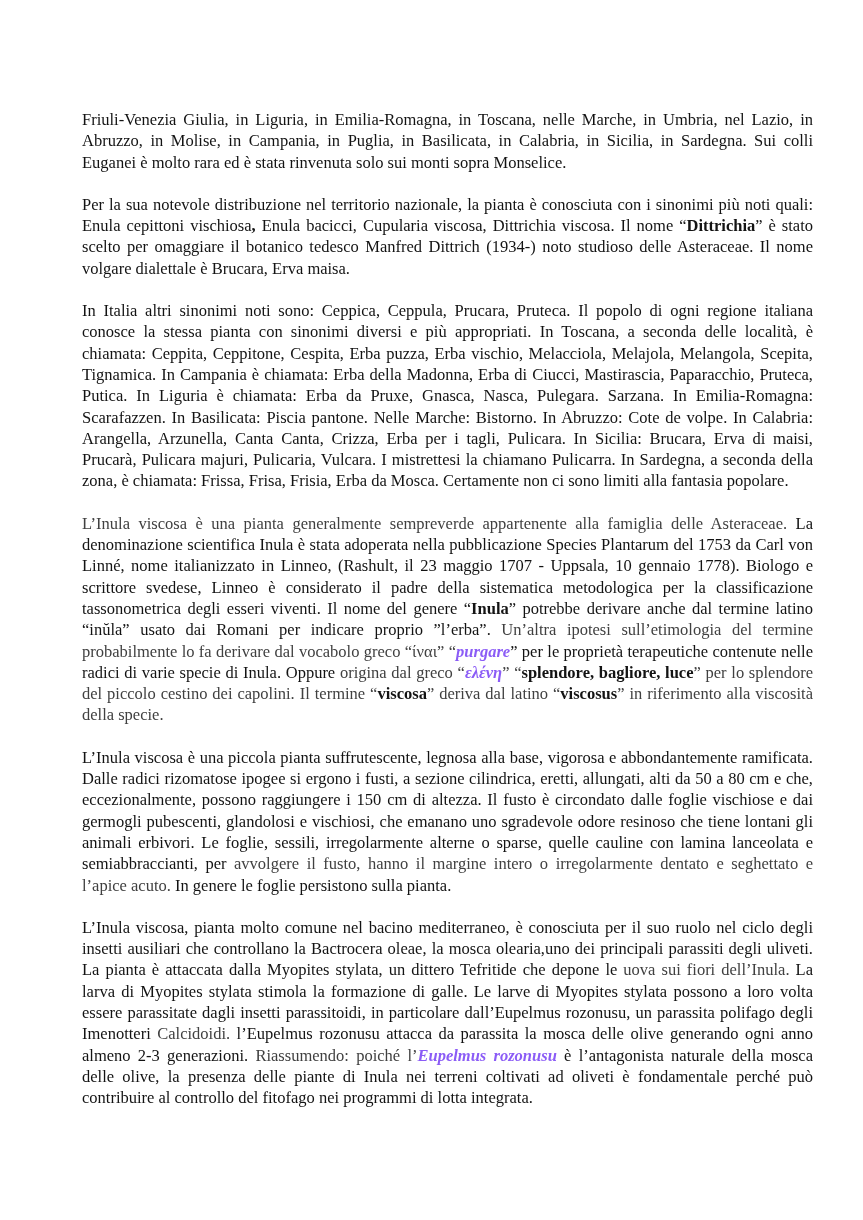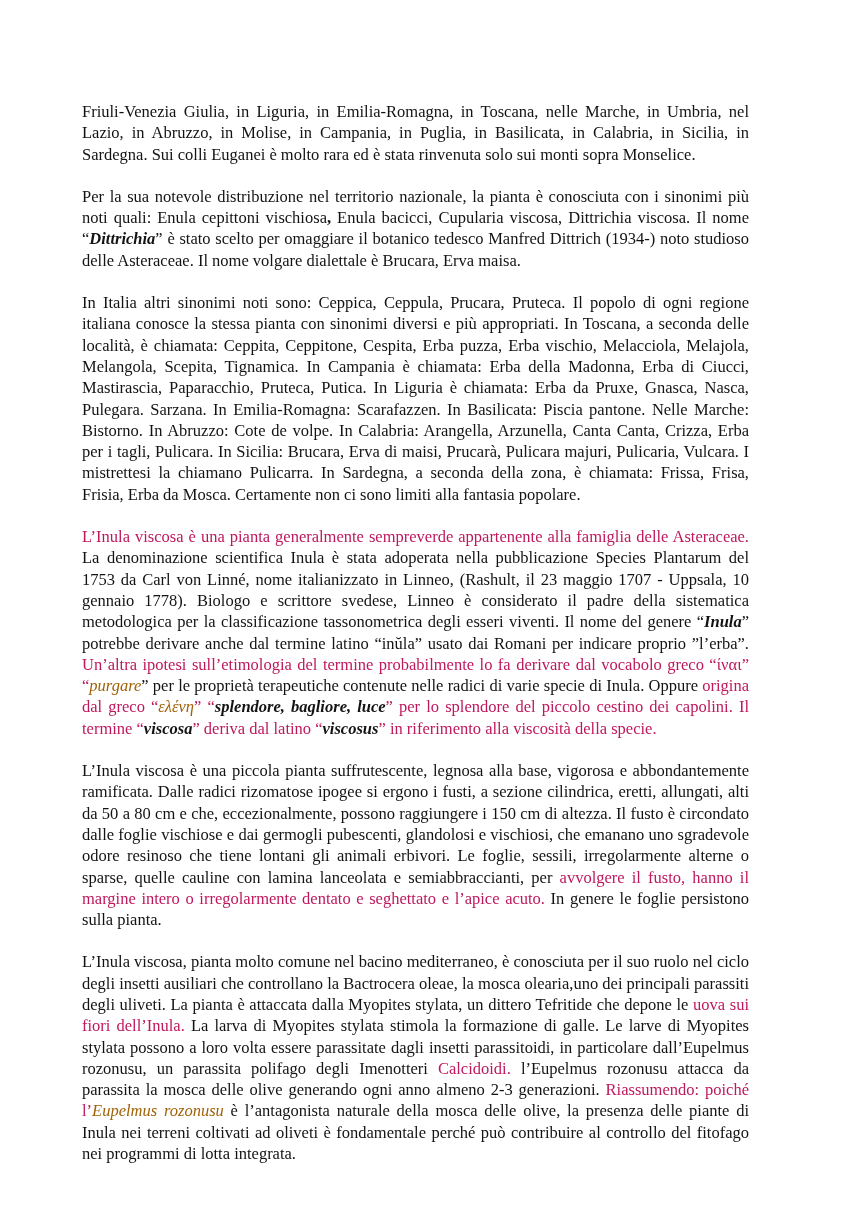--- a/index.html
+++ b/index.html
@@ -4,44 +4,44 @@
 <style>
   html, body {
     margin: 0;
     padding: 0;
     background: #ffffff;
   }
   .page {
     position: relative;
     width: 863px;
     height: 1208px;
-    margin: 4px auto;
+    margin: 12px auto;
     background: #ffffff;
     box-sizing: border-box;
-    padding: 97px 114px 40px 82px;
+    padding: 97px 50px 40px 82px;
     overflow: hidden;
   }
   .doc {
     font-family: "Liberation Serif", "DejaVu Serif", serif;
     font-size: 16.5px;
     line-height: 21.3px;
     color: #131313;
     text-align: justify;
   }
   .doc p.para {
     margin: 0 0 21px 0;
     padding: 0;
   }
   
   .run-n  { font-style: normal;  font-weight: normal; }
   .run-i  {  font-weight: normal; }
   .run-b  { font-style: normal;  font-weight: bold; }
-  .run-bi { font-style: italic;  font-weight: bold; }
-  .run-l  { font-style: normal;  font-weight: normal; color: #be185d; }
-  .run-li { font-style: italic;  font-weight: normal; color: #a16207; }
+  .run-bi {  font-weight: bold; }
+  .run-l  { font-style: normal;  font-weight: normal; color: #404040; }
+  .run-li { font-style: italic;  font-weight: bold; color: #8b5cf6; }
 </style>
 </head>
 <body>
 
 <div class="page">
   <div class="doc" id="doc-body">
       <p class="para"><span class="run-n">Friuli-Venezia Giulia, in Liguria, in Emilia-Romagna, in Toscana, nelle Marche, in Umbria, nel Lazio, in Abruzzo, in Molise, in Campania, in Puglia, in Basilicata, in Calabria, in Sicilia, in Sardegna.  Sui colli Euganei è molto rara ed è stata rinvenuta solo sui monti sopra Monselice.</span></p>
       <p class="para"><span class="run-n">Per la sua notevole distribuzione nel territorio nazionale, la pianta è conosciuta con i sinonimi più noti quali: Enula cepittoni vischiosa</span><span class="run-b">,</span><span class="run-n"> Enula bacicci, Cupularia viscosa, Dittrichia viscosa. Il nome “</span><span class="run-bi">Dittrichia</span><span class="run-n">” è stato scelto per omaggiare il botanico tedesco Manfred Dittrich (1934-) noto studioso delle Asteraceae. Il nome volgare dialettale è </span><span class="run-i">Brucara, Erva maisa.</span></p>
       <p class="para"><span class="run-n">In Italia altri sinonimi noti sono: Ceppica, Ceppula, Prucara, Pruteca. Il popolo di ogni regione italiana conosce la stessa pianta con sinonimi diversi e più appropriati. In Toscana, a seconda delle località, è chiamata: Ceppita, Ceppitone, Cespita, Erba puzza, Erba vischio, Melacciola, Melajola, Melangola, Scepita, Tignamica. In Campania è chiamata: Erba della Madonna, Erba di Ciucci, Mastirascia, Paparacchio, Pruteca, Putica. In Liguria è chiamata: Erba da Pruxe, Gnasca, Nasca, Pulegara. Sarzana. In Emilia-Romagna: Scarafazzen. In Basilicata: Piscia pantone. Nelle Marche: Bistorno. In Abruzzo: Cote de volpe. In Calabria: Arangella, Arzunella, Canta Canta, Crizza, Erba per i tagli, Pulicara. In Sicilia: Brucara, Erva di maisi, Prucarà, Pulicara majuri, Pulicaria, Vulcara. I mistrettesi la chiamano Pulicarra. In Sardegna, a seconda della zona, è chiamata: Frissa, Frisa, Frisia, Erba da Mosca. Certamente non ci sono limiti alla fantasia popolare.</span></p>
       <p class="para"><span class="run-l">L’Inula viscosa è una pianta generalmente sempreverde appartenente alla famiglia delle Asteraceae. </span><span class="run-n">La denominazione scientifica </span><span class="run-i">Inula</span><span class="run-n"> è stata adoperata nella pubblicazione </span><span class="run-i">Species Plantarum</span><span class="run-n"> del 1753 da Carl von Linné, nome italianizzato in Linneo, (Rashult, il 23 maggio 1707 - Uppsala, 10 gennaio 1778). Biologo e scrittore svedese, Linneo è considerato il padre della sistematica metodologica per la classificazione tassonometrica degli esseri viventi. Il nome del genere “</span><span class="run-bi">Inula</span><span class="run-n">” potrebbe derivare anche dal termine latino “</span><span class="run-i">inŭ</span><span class="run-n">la” usato dai Romani per indicare proprio ”</span><span class="run-i">l’erba</span><span class="run-n">”. </span><span class="run-l">Un’altra ipotesi sull’etimologia del termine probabilmente lo fa derivare dal vocabolo greco “ίναι” “</span><span class="run-li">purgare</span><span class="run-n">” per le proprietà terapeutiche contenute nelle radici di varie specie di Inula. Oppure </span><span class="run-l">origina dal greco “</span><span class="run-li">ελένη</span><span class="run-l">” “</span><span class="run-bi">splendore, bagliore, luce</span><span class="run-l">” per lo splendore del piccolo cestino dei capolini. Il termine “</span><span class="run-bi">viscosa</span><span class="run-l">” deriva dal latino “</span><span class="run-bi">viscosus</span><span class="run-l">” in riferimento alla viscosità della specie.</span></p>

